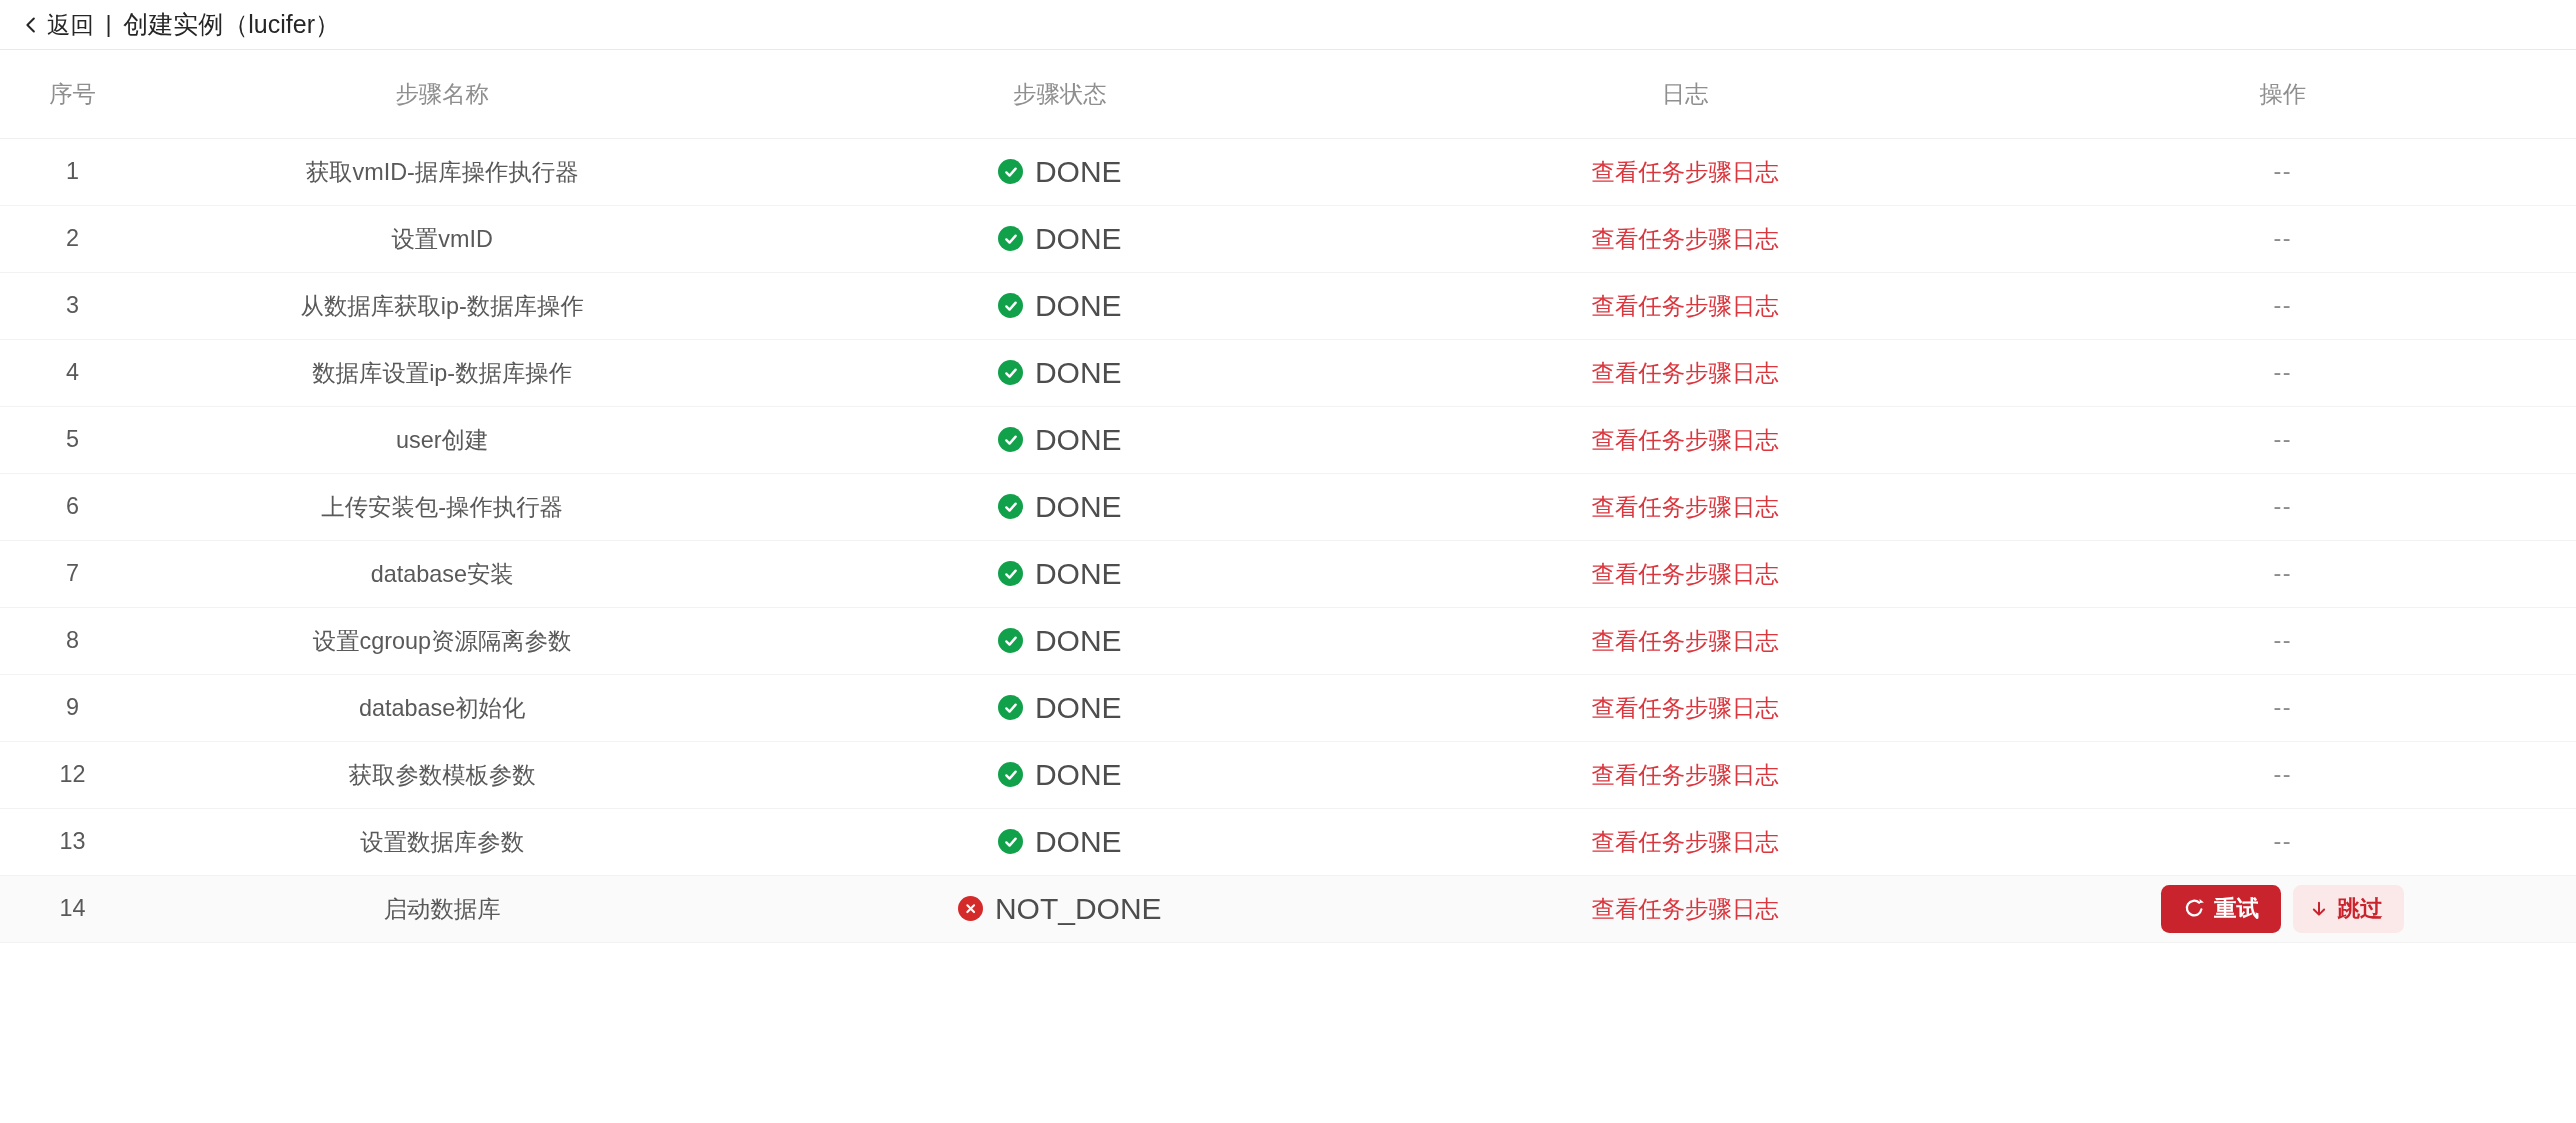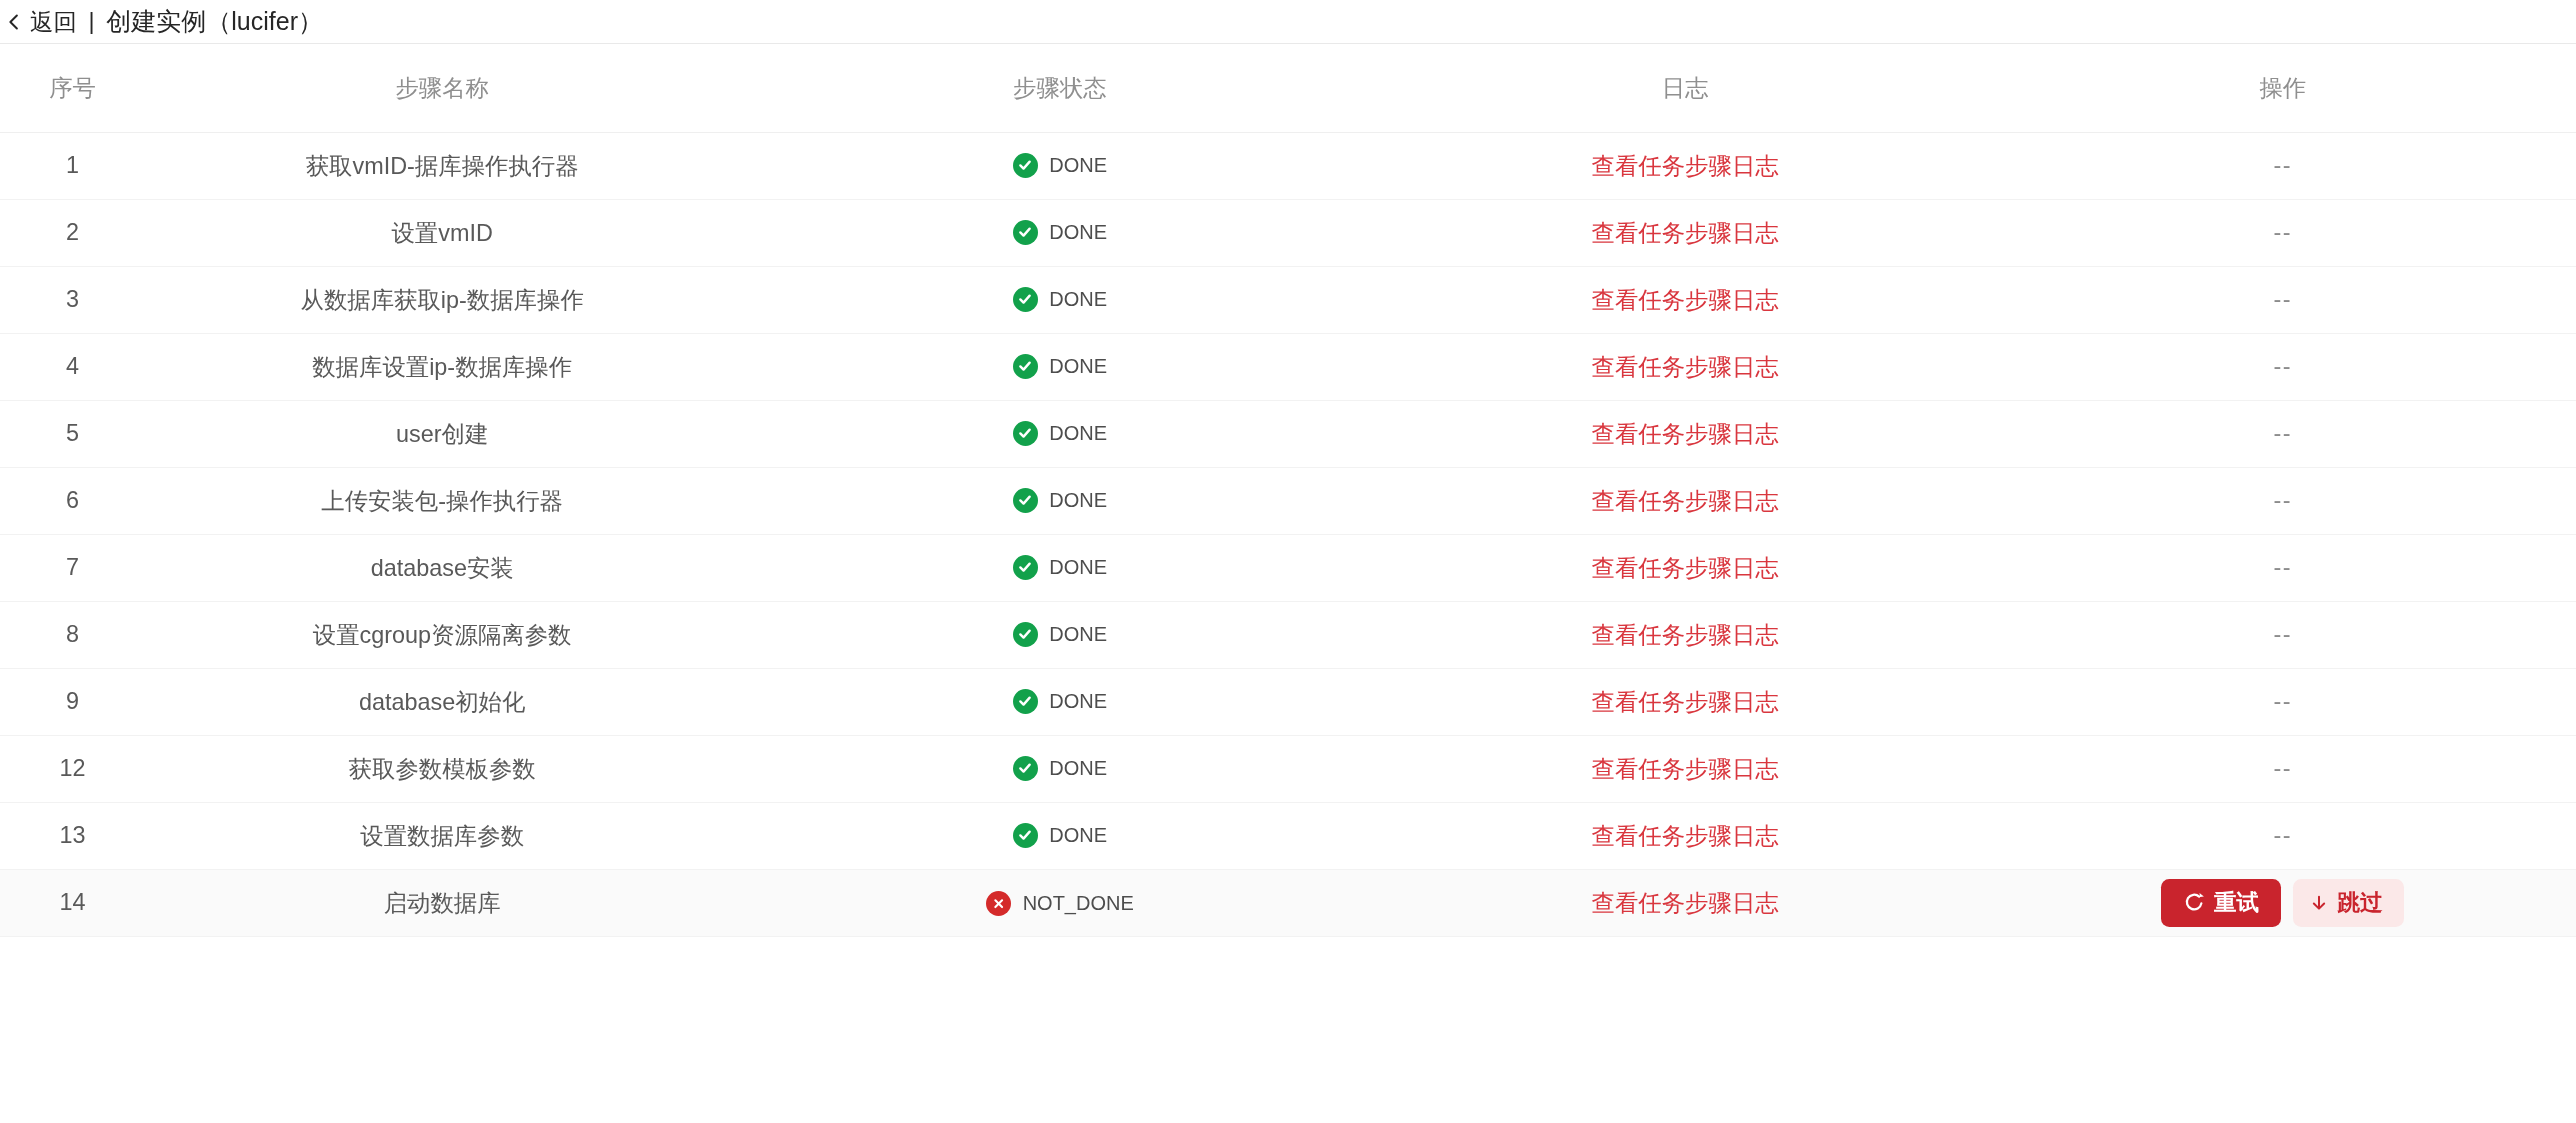--- a/index.html
+++ b/index.html
@@ -7,22 +7,22 @@
   body {
     width: 2576px;
     min-height: 1124px;
     font-family: "Liberation Sans", "DejaVu Sans", sans-serif;
     color: #595959;
   }
   
   .topbar {
     display: flex;
     align-items: center;
-    height: 44px;
-    padding: 0 0 0 5px;
+    height: 50px;
+    padding: 0 0 0 22px;
     border-bottom: 1.7px solid #e9e9e9;
   }
   .back {
     display: inline-flex;
     align-items: center;
     gap: 6.7px;
     font-size: 23.4px;
     color: #262626;
     cursor: pointer;
     user-select: none;
@@ -59,21 +59,21 @@
     border-bottom: 1.7px solid #f2f2f2;
   }
   tbody tr:nth-child(12) td,
   tbody tr:nth-child(14) td { background: #fafafa; }
   tbody tr:nth-child(14) td { height: 70px; }
 
   .status {
     display: inline-flex;
     align-items: center;
     gap: 11.7px;
-    font-size: 20px;
+    font-size: 30px;
     color: #4d4d4d;
   }
   .badge {
     width: 25px;
     height: 25px;
     border-radius: 50%;
     display: inline-flex;
     align-items: center;
     justify-content: center;
     flex: none;

